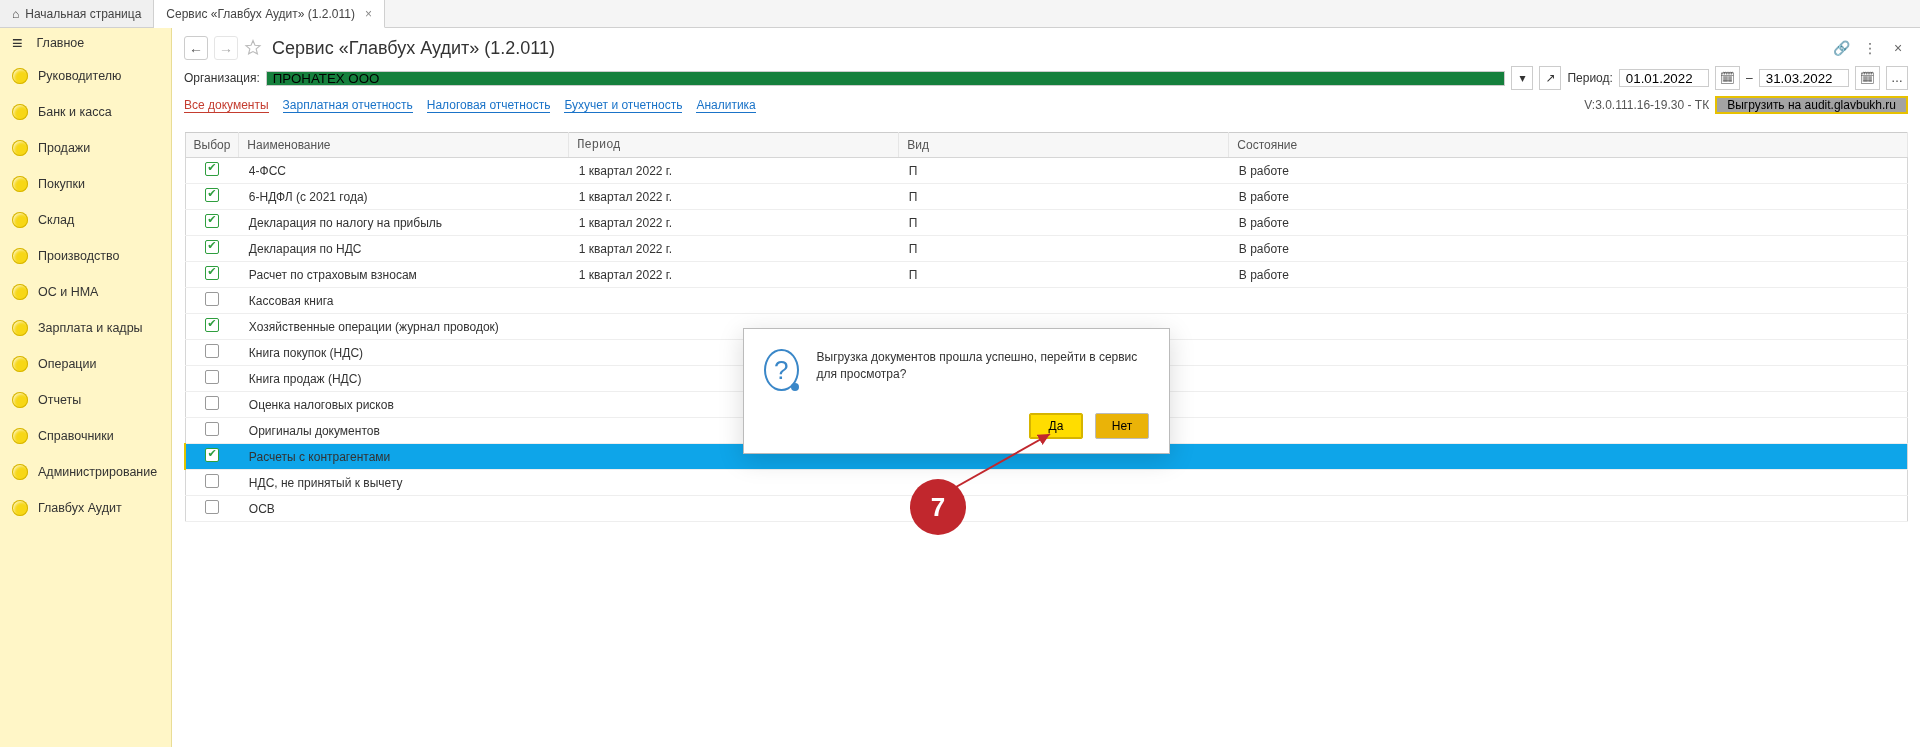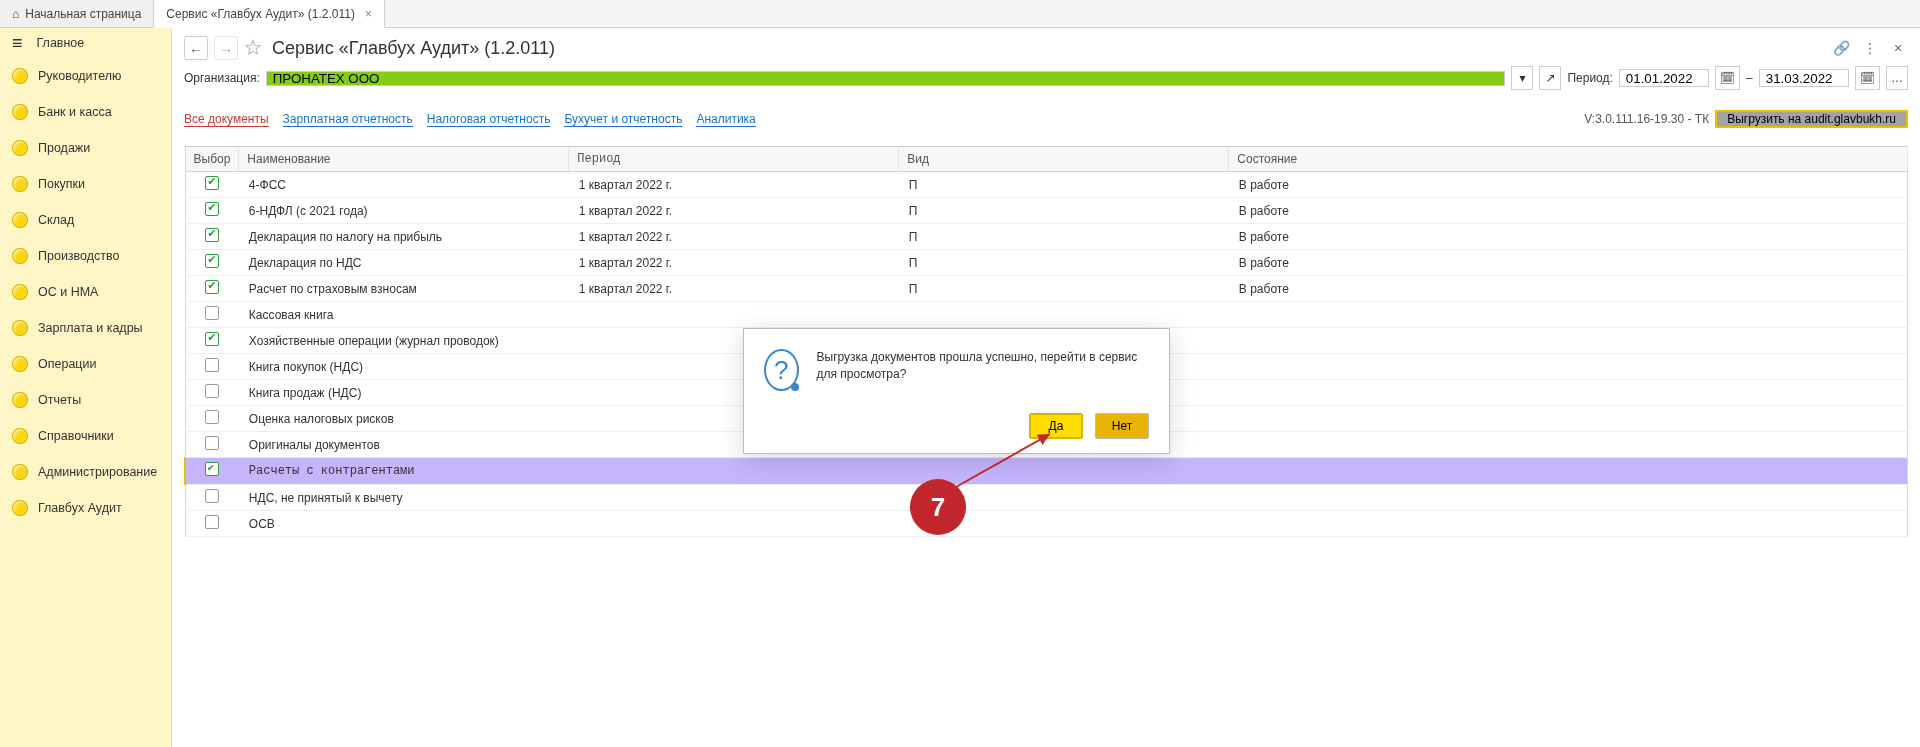--- a/index.html
+++ b/index.html
@@ -34,24 +34,24 @@
   .navbtn {
     width: 24px; height: 24px; border: 1px solid #ccc; background: #fff; border-radius: 3px;
     display:flex; align-items:center; justify-content:center; font-size: 14px; color:#555;
   }
   .star { width:18px;height:18px; }
   .page-title { font-size: 18px; margin-left:4px; }
   .top-actions { margin-left:auto; display:flex; gap:8px; align-items:center; }
   .top-actions .icn { width:20px;height:20px; display:flex; align-items:center; justify-content:center; color:#666; font-size:14px; cursor:pointer;}
   .close-x { font-size:14px; }
 
-  .org-row { display:flex; align-items:center; gap:6px; margin-bottom:20px; }
+  .org-row { display:flex; align-items:center; gap:6px; margin-bottom:6px; }
   .org-row label { font-size:12px; }
   .org-input {
-    flex:1; height:15px; border:1px solid #ccc; padding:0 6px; background:#84cc16;
+    flex:1; height:15px; border:1px solid #ccc; padding:0 6px; background:#15803d;
   }
   .small-btn {
     height:24px; min-width:22px; border:1px solid #ccc; background:#fff;
     display:flex; align-items:center; justify-content:center; padding:0 4px; font-size:12px; cursor:pointer;
   }
   .period-input { width:90px; height:16px; border:1px solid #ccc; padding:8px 6px; }
 
   .filter-row { display:flex; align-items:center; gap:14px; margin-bottom:18px; }
   .filter-links { display:flex; gap:14px; }
   .filter-links a { font-size:12px; color:#1a73c8; text-decoration: none; border-bottom:1px solid #1a73c8; cursor:pointer;}
@@ -61,21 +61,21 @@
     height:18px; border:2px solid #e7c100; background:#a3a3a3; padding:0 10px; font-size:12px; cursor:pointer;
   }
 
   
   .table { border:1px solid #d6d6d6; border-top:1px solid #ccc; width:100%; border-collapse:collapse; font-size:12px; }
   .table th {
     text-align:left; background:#f7f7f7; border-bottom:1px solid #d6d6d6; border-right:1px solid #e6e6e6;
     padding:5px 8px; font-weight:normal; color:#555;margin-top:38px;
   }
   .table td { border-bottom:1px solid #eee; padding:4px 10px; height:24px; }
-  .table tr.selected td { background:#c4b5fd;font-family:Liberation Mono, monospace; }
+  .table tr.selected td { background:#0ea5e9; }
   .table tr.selected td:first-child { border-left:2px solid #e2c400; }
   .chk { width:14px;height:14px; display:inline-block; border:1px solid #999; border-radius:2px; background:#fff; position:relative; }
   .chk.checked { border-color:#2e9e3e; }
   .chk.checked::after { content:'✔'; color:#2e9e3e; font-size:11px; position:absolute; top:-2px; left:1px; }
   .col-chk { width:46px; text-align:center; }
 
   
   .dialog {
     position:absolute; left:571px; top:300px; width:427px;
     border:1px solid #bbb; background:#fff; box-shadow:0 6px 24px rgba(0,0,0,0.15);

